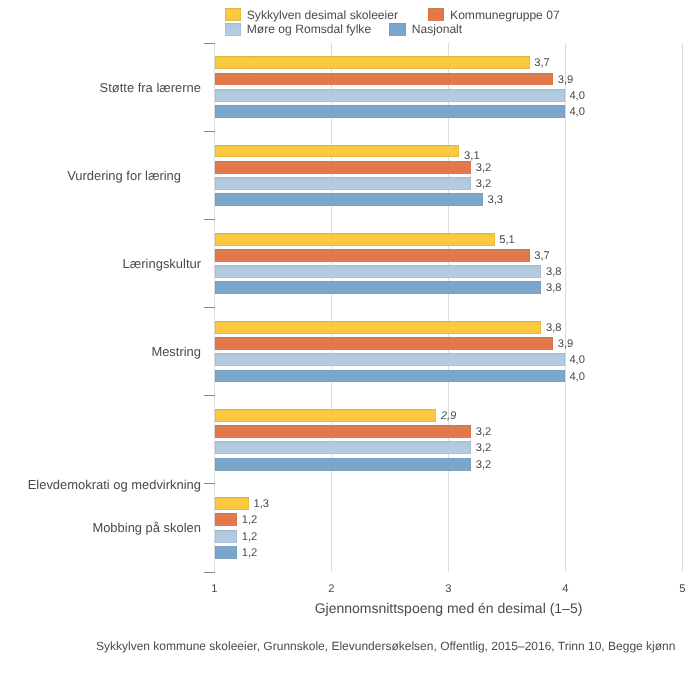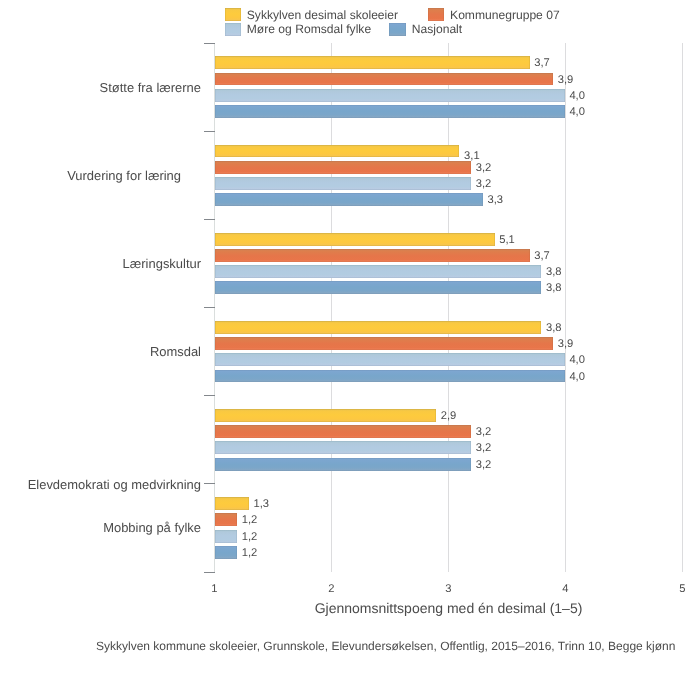--- a/index.html
+++ b/index.html
@@ -108,21 +108,21 @@
       <div class="vlabel" style="left: 331.6px; top: 239.84px;">3,8</div>
       <div class="bar bar-0" style="left: 1px; top: 278.41px; width: 326px; height: 12.9px; background-color: rgb(253, 201, 63);"></div>
       <div class="vlabel" style="left: 331.6px; top: 279.41px;">3,8</div>
       <div class="bar bar-1" style="left: 1px; top: 294.61px; width: 337.7px; height: 12.9px; background-color: rgb(228, 119, 74);"></div>
       <div class="vlabel" style="left: 343.3px; top: 295.61px;">3,9</div>
       <div class="bar bar-2" style="left: 1px; top: 310.81px; width: 349.4px; height: 12.9px; background-color: rgb(178, 203, 225);"></div>
       <div class="vlabel" style="left: 355px; top: 311.81px;">4,0</div>
       <div class="bar bar-3" style="left: 1px; top: 327.01px; width: 349.4px; height: 12.9px; background-color: rgb(120, 166, 203);"></div>
       <div class="vlabel" style="left: 355px; top: 328.01px;">4,0</div>
       <div class="bar bar-0" style="left: 1px; top: 366.58px; width: 220.7px; height: 12.9px; background-color: rgb(253, 201, 63);"></div>
-      <div class="vlabel" style="left: 226.3px; top: 367.58px;">2,9</div>
+      <div class="vlabel" style="left: 226.3px; top: 367.58px; font-style: italic;">2,9</div>
       <div class="bar bar-1" style="left: 1px; top: 382.78px; width: 255.8px; height: 12.9px; background-color: rgb(228, 119, 74);"></div>
       <div class="vlabel" style="left: 261.4px; top: 383.78px;">3,2</div>
       <div class="bar bar-2" style="left: 1px; top: 398.98px; width: 255.8px; height: 12.9px; background-color: rgb(178, 203, 225);"></div>
       <div class="vlabel" style="left: 261.4px; top: 399.98px;">3,2</div>
       <div class="bar bar-3" style="left: 1px; top: 415.18px; width: 255.8px; height: 12.9px; background-color: rgb(120, 166, 203);"></div>
       <div class="vlabel" style="left: 261.4px; top: 416.18px;">3,2</div>
       <div class="bar bar-0" style="left: 1px; top: 454.75px; width: 33.5px; height: 12.9px; background-color: rgb(253, 201, 63);"></div>
       <div class="vlabel" style="left: 39.1px; top: 455.75px;">1,3</div>
       <div class="bar bar-1" style="left: 1px; top: 470.95px; width: 21.8px; height: 12.9px; background-color: rgb(228, 119, 74);"></div>
       <div class="vlabel" style="left: 27.4px; top: 471.95px;">1,2</div>
@@ -136,16 +136,16 @@
       <div class="xtick-label" style="left: 311.4px; width: 40px; top: 581.52px;">2</div>
       <div class="xtick-label" style="left: 428.4px; width: 40px; top: 581.52px;">3</div>
       <div class="xtick-label" style="left: 545.4px; width: 40px; top: 581.52px;">4</div>
       <div class="xtick-label" style="left: 662.4px; width: 40px; top: 581.52px;">5</div>
     </div>
   <div class="axis-title" id="axis-title" style="left: 0.5px; width: 896px; top: 600.12px;">Gjennomsnittspoeng med én desimal (1–5)</div>
   <div class="caption" id="caption" style="left: 0.7px; width: 770px; top: 639.2px;">Sykkylven kommune skoleeier, Grunnskole, Elevundersøkelsen, Offentlig, 2015–2016, Trinn 10, Begge kjønn</div>
 <div class="catlabel" style="top: 80.385px; right: 499px; margin-left: 8px;">Støtte fra lærerne</div>
     <div class="catlabel" style="top: 168.345px; right: 519px;">Vurdering for læring</div>
     <div class="catlabel" style="top: 256.305px; right: 499px;">Læringskultur</div>
-    <div class="catlabel" style="top: 344.265px; right: 499px;">Romsdal</div>
+    <div class="catlabel" style="top: 344.265px; right: 499px;">Mestring</div>
     <div class="catlabel" style="top: 432.225px; right: 499px; margin-top: 45px;">Elevdemokrati og medvirkning</div>
-    <div class="catlabel" style="top: 520.185px; right: 499px;">Mobbing på fylke</div>
+    <div class="catlabel" style="top: 520.185px; right: 499px;">Mobbing på skolen</div>
   </div>
 
 </body></html>

